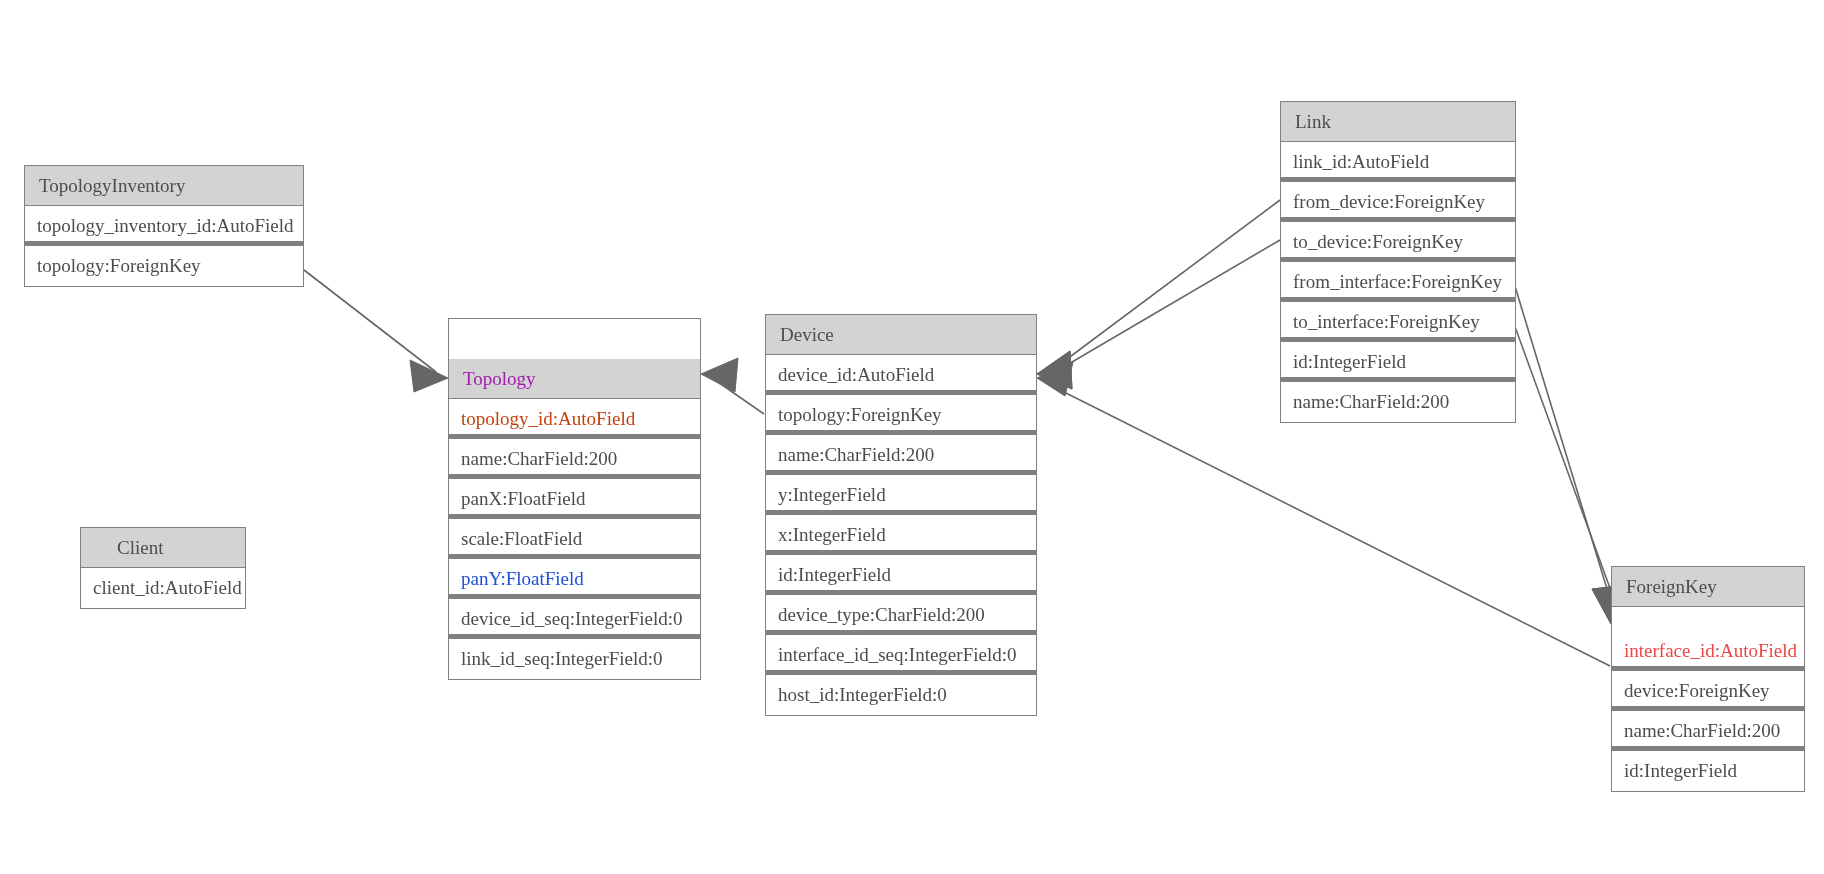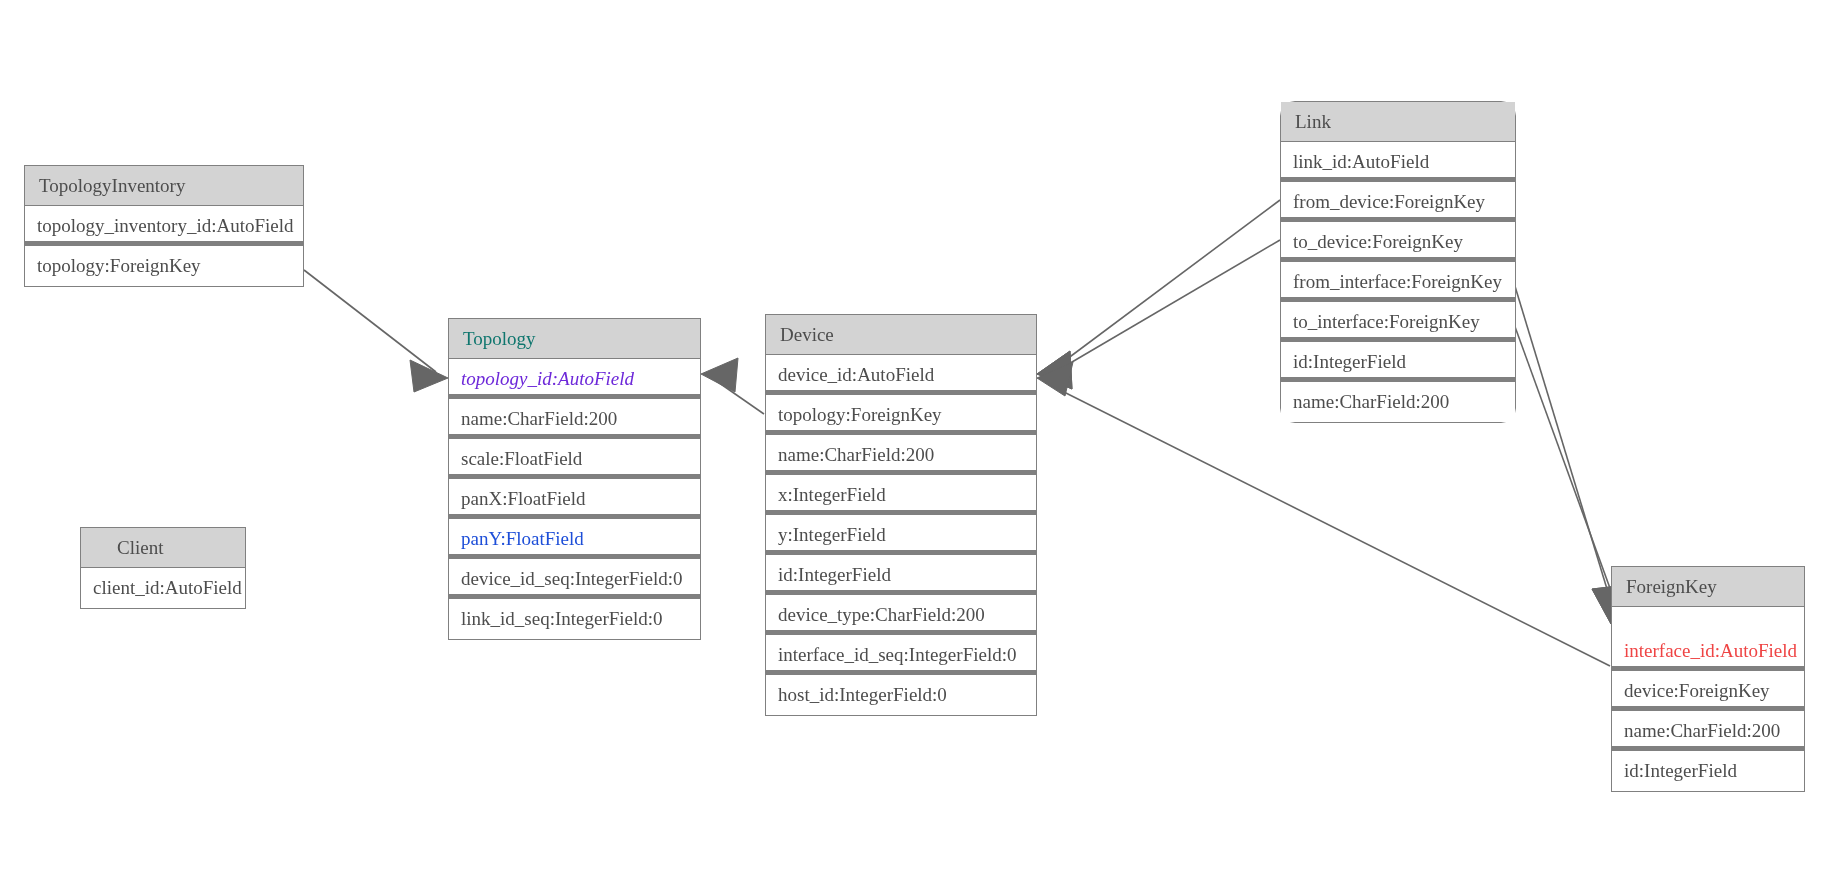--- a/index.html
+++ b/index.html
@@ -98,42 +98,42 @@
       <div class="entity" style="left: 24px; top: 165px; width: 280px; border-color: rgb(128, 128, 128);">
         <div class="entity-header" style="background: rgb(211, 211, 211); color: rgb(77, 77, 77); border-bottom-color: rgb(128, 128, 128);">TopologyInventory</div>
         <div class="entity-field" style="color: rgb(77, 77, 77); border-bottom-color: rgb(128, 128, 128);">topology_inventory_id:AutoField</div>
         <div class="entity-field" style="color: rgb(77, 77, 77); border-bottom-color: rgb(128, 128, 128);">topology:ForeignKey</div>
       </div>
       <div class="entity" style="left: 80px; top: 527px; width: 166px; border-color: rgb(128, 128, 128);">
         <div class="entity-header" style="background: rgb(211, 211, 211); color: rgb(77, 77, 77); border-bottom-color: rgb(128, 128, 128); padding-left: 36px;">Client</div>
         <div class="entity-field" style="color: rgb(77, 77, 77); border-bottom-color: rgb(128, 128, 128);">client_id:AutoField</div>
       </div>
       <div class="entity" style="left: 448px; top: 318px; width: 253px; border-color: rgb(128, 128, 128);">
-        <div class="entity-header" style="background: rgb(211, 211, 211); color: #0f766e; border-bottom-color: rgb(128, 128, 128);">Topology</div>
-        <div class="entity-field" style="color: #6d28d9; border-bottom-color: rgb(128, 128, 128); font-style: italic;">topology_id:AutoField</div>
+        <div class="entity-header" style="background: rgb(211, 211, 211); color: #a21caf; border-bottom-color: rgb(128, 128, 128); margin-top: 40px;">Topology</div>
+        <div class="entity-field" style="color: #c2410c; border-bottom-color: rgb(128, 128, 128);">topology_id:AutoField</div>
         <div class="entity-field" style="color: rgb(77, 77, 77); border-bottom-color: rgb(128, 128, 128);">name:CharField:200</div>
+        <div class="entity-field" style="color: rgb(77, 77, 77); border-bottom-color: rgb(128, 128, 128);">panX:FloatField</div>
         <div class="entity-field" style="color: rgb(77, 77, 77); border-bottom-color: rgb(128, 128, 128);">scale:FloatField</div>
-        <div class="entity-field" style="color: rgb(77, 77, 77); border-bottom-color: rgb(128, 128, 128);">panX:FloatField</div>
         <div class="entity-field" style="color: #1d4ed8; border-bottom-color: rgb(128, 128, 128);">panY:FloatField</div>
         <div class="entity-field" style="color: rgb(77, 77, 77); border-bottom-color: rgb(128, 128, 128);">device_id_seq:IntegerField:0</div>
         <div class="entity-field" style="color: rgb(77, 77, 77); border-bottom-color: rgb(128, 128, 128);">link_id_seq:IntegerField:0</div>
       </div>
       <div class="entity" style="left: 765px; top: 314px; width: 272px; border-color: rgb(128, 128, 128);">
         <div class="entity-header" style="background: rgb(211, 211, 211); color: rgb(77, 77, 77); border-bottom-color: rgb(128, 128, 128);">Device</div>
         <div class="entity-field" style="color: rgb(77, 77, 77); border-bottom-color: rgb(128, 128, 128);">device_id:AutoField</div>
         <div class="entity-field" style="color: rgb(77, 77, 77); border-bottom-color: rgb(128, 128, 128);">topology:ForeignKey</div>
         <div class="entity-field" style="color: rgb(77, 77, 77); border-bottom-color: rgb(128, 128, 128);">name:CharField:200</div>
+        <div class="entity-field" style="color: rgb(77, 77, 77); border-bottom-color: rgb(128, 128, 128);">y:IntegerField</div>
         <div class="entity-field" style="color: rgb(77, 77, 77); border-bottom-color: rgb(128, 128, 128);">x:IntegerField</div>
-        <div class="entity-field" style="color: rgb(77, 77, 77); border-bottom-color: rgb(128, 128, 128);">y:IntegerField</div>
         <div class="entity-field" style="color: rgb(77, 77, 77); border-bottom-color: rgb(128, 128, 128);">id:IntegerField</div>
         <div class="entity-field" style="color: rgb(77, 77, 77); border-bottom-color: rgb(128, 128, 128);">device_type:CharField:200</div>
         <div class="entity-field" style="color: rgb(77, 77, 77); border-bottom-color: rgb(128, 128, 128);">interface_id_seq:IntegerField:0</div>
         <div class="entity-field" style="color: rgb(77, 77, 77); border-bottom-color: rgb(128, 128, 128);">host_id:IntegerField:0</div>
       </div>
-      <div class="entity" style="left: 1280px; top: 101px; width: 236px; border-color: rgb(128, 128, 128); border-radius: 15px;">
+      <div class="entity" style="left: 1280px; top: 101px; width: 236px; border-color: rgb(128, 128, 128);">
         <div class="entity-header" style="background: rgb(211, 211, 211); color: rgb(77, 77, 77); border-bottom-color: rgb(128, 128, 128);">Link</div>
         <div class="entity-field" style="color: rgb(77, 77, 77); border-bottom-color: rgb(128, 128, 128);">link_id:AutoField</div>
         <div class="entity-field" style="color: rgb(77, 77, 77); border-bottom-color: rgb(128, 128, 128);">from_device:ForeignKey</div>
         <div class="entity-field" style="color: rgb(77, 77, 77); border-bottom-color: rgb(128, 128, 128);">to_device:ForeignKey</div>
         <div class="entity-field" style="color: rgb(77, 77, 77); border-bottom-color: rgb(128, 128, 128);">from_interface:ForeignKey</div>
         <div class="entity-field" style="color: rgb(77, 77, 77); border-bottom-color: rgb(128, 128, 128);">to_interface:ForeignKey</div>
         <div class="entity-field" style="color: rgb(77, 77, 77); border-bottom-color: rgb(128, 128, 128);">id:IntegerField</div>
         <div class="entity-field" style="color: rgb(77, 77, 77); border-bottom-color: rgb(128, 128, 128);">name:CharField:200</div>
       </div>
       <div class="entity" style="left: 1611px; top: 566px; width: 194px; border-color: rgb(128, 128, 128);">

